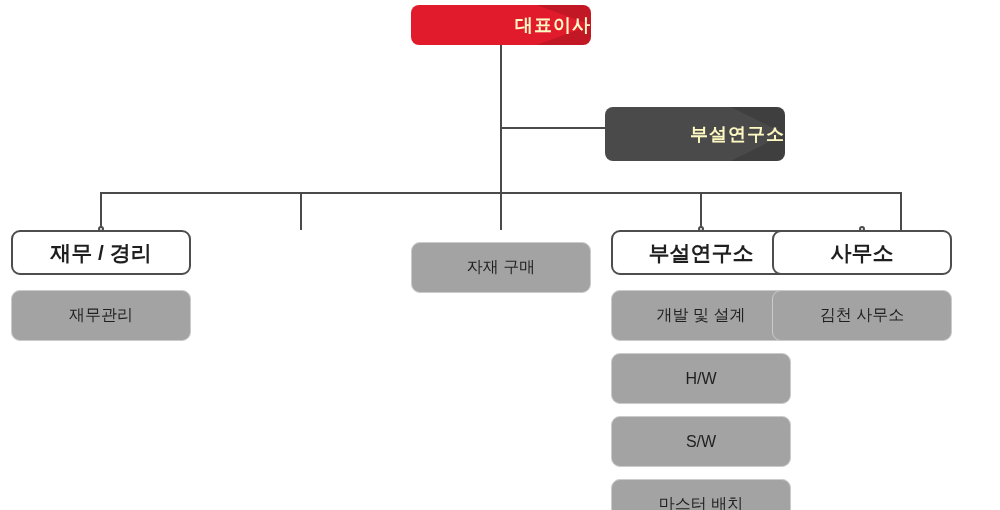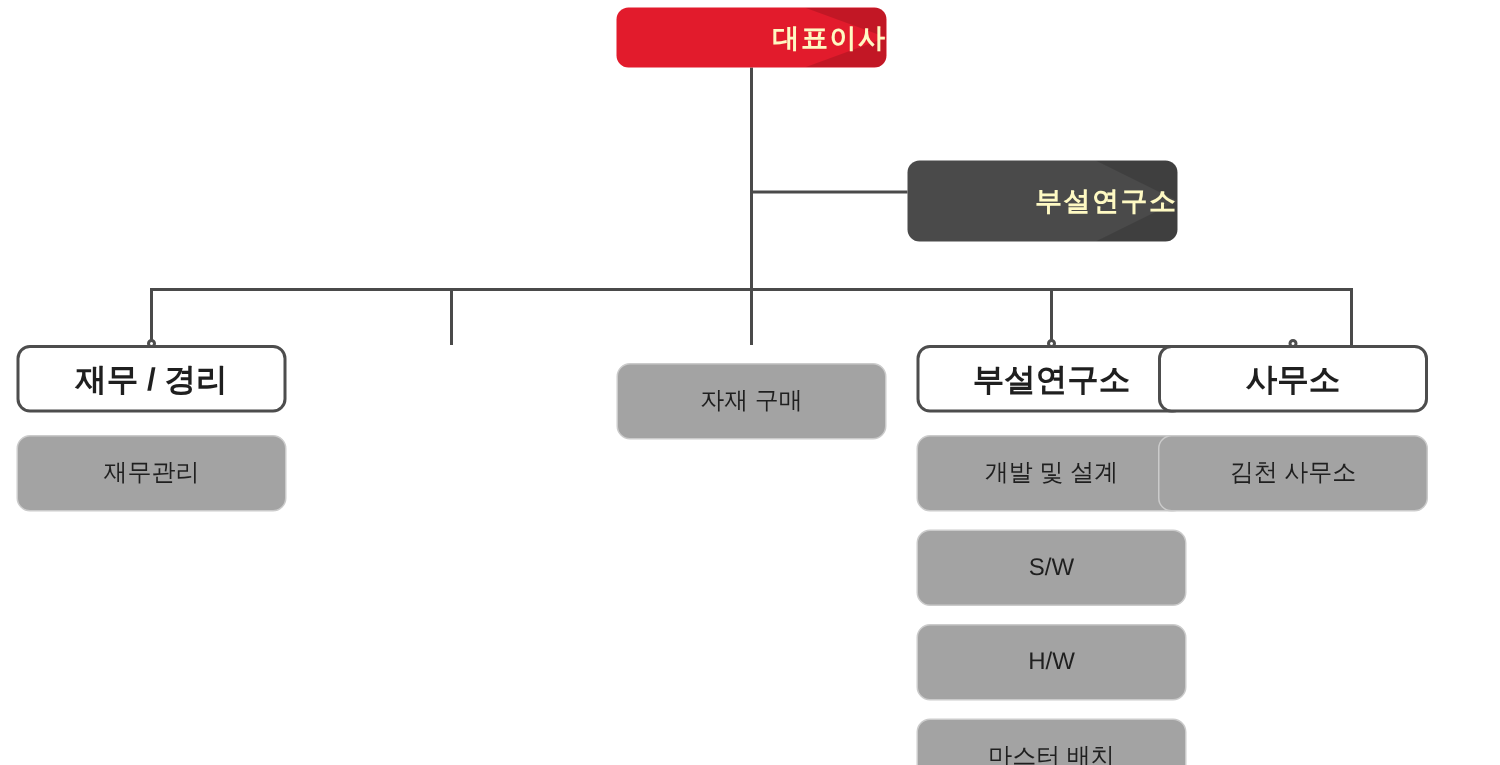--- a/index.html
+++ b/index.html
@@ -134,24 +134,24 @@
 
   <div class="col" style="left:611px;">
     <div class="dept">
       <span class="dot"></span>
       <span>부설연구소</span>
     </div>
     <div class="sub">
         <span>개발 및 설계</span>
       </div>
     <div class="sub">
-        <span>S/W</span>
+        <span>H/W</span>
       </div>
     <div class="sub">
-        <span>H/W</span>
+        <span>S/W</span>
       </div>
     <div class="sub">
         <span>마스터 배치</span>
       </div>
   </div>
 
   <div class="col" style="left:772px;">
     <div class="dept">
       <span class="dot"></span>
       <span>사무소</span>

